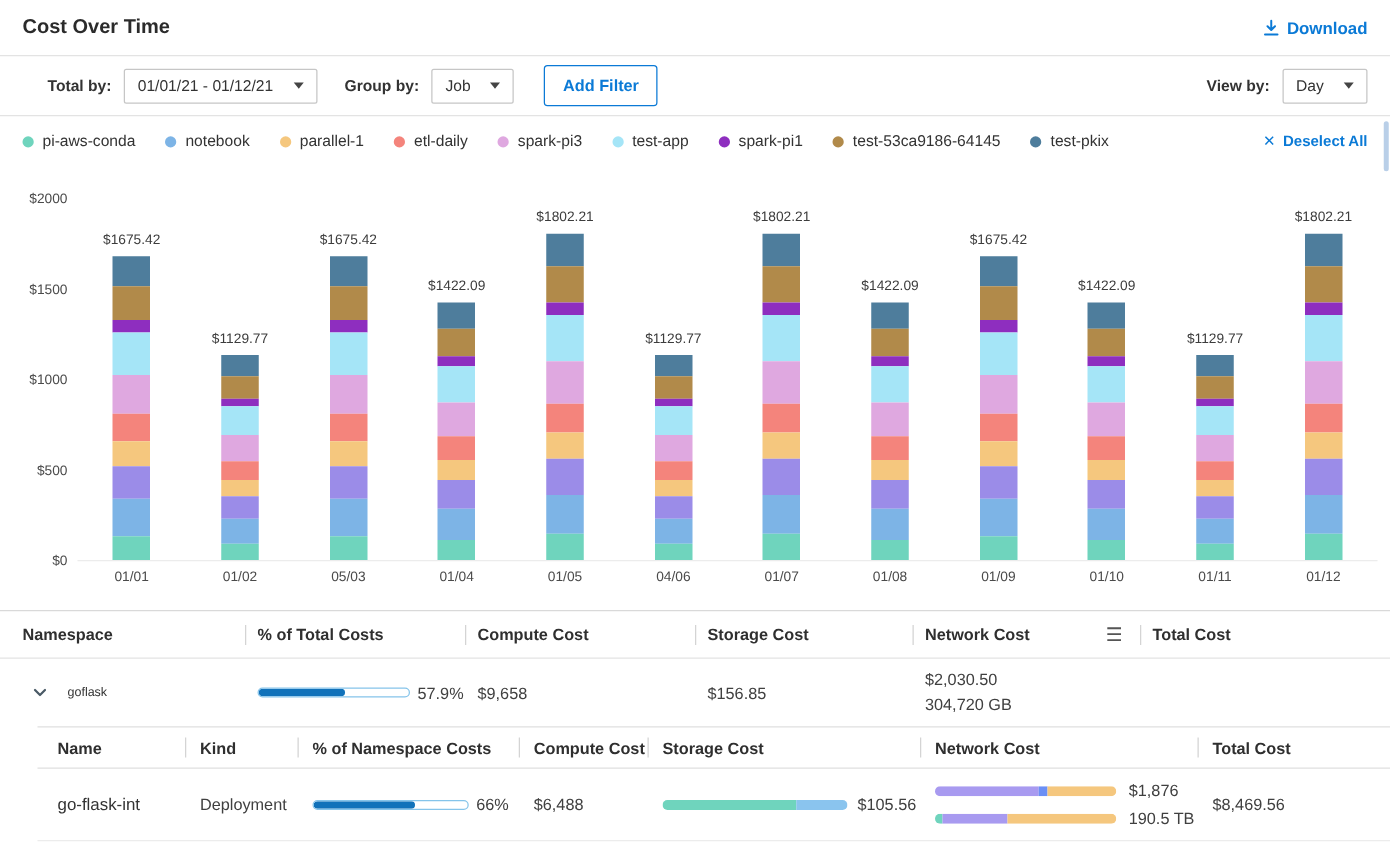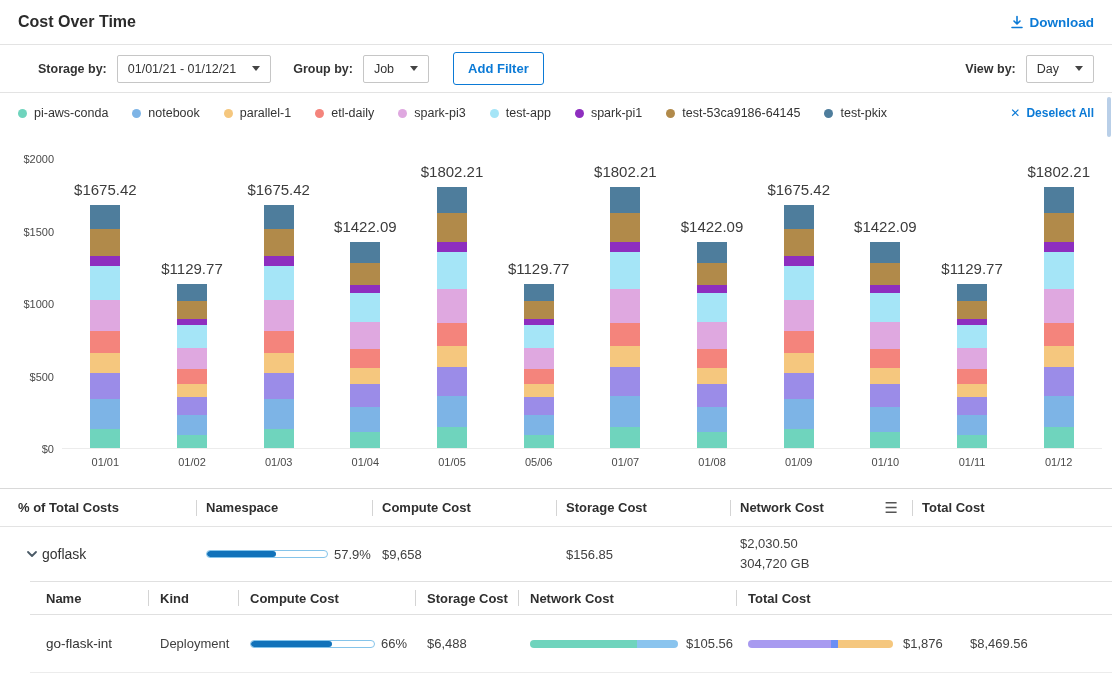--- a/index.html
+++ b/index.html
@@ -39,36 +39,36 @@
   
   .chart-section { padding:28px 10px 0 16px; }
   .chart-wrap { display:flex; }
   .y-axis { width:46px; position:relative; height:290px; flex:none; }
   .ytick { position:absolute; right:8px; font-size:11px; color:#4a4a4a; white-space:nowrap; }
   .plot { flex:1; display:flex; height:290px; border-bottom:1px solid #ececec; }
   .day { flex:1; position:relative; }
   .bar { position:absolute; bottom:0; left:50%; transform:translateX(-50%);
     width:30px; display:flex; flex-direction:column-reverse; }
   .total-label { position:absolute; left:50%; transform:translateX(-50%);
-    white-space:nowrap; font-size:15px; color:#3c3c3c; }
+    white-space:nowrap; font-size:11px; color:#3c3c3c; }
   .x-axis { display:flex; margin-left:46px; margin-top:7px; }
   .xlabel { flex:1; text-align:center; font-size:11px; color:#4a4a4a; }
   
   .table-section { margin-top:20px; border-top:1px solid #d9d9d9; }
   .t-grid { display:grid; grid-template-columns:196px 176px 184px 174px 182px 1fr; align-items:center; }
   .t-header { height:38px; border-bottom:1px solid #e3e3e3; font-weight:bold; font-size:13px; color:#2f2f2f; }
   .t-header > div { position:relative; padding-left:10px; display:flex; align-items:center; height:100%; }
   .t-header > div:first-child { padding-left:18px; }
   .t-header > div:not(:first-child)::before { content:""; position:absolute; left:0; top:50%;
     transform:translateY(-50%); width:1px; height:16px; background:#d4d4d4; }
   .col-flex { justify-content:space-between; padding-right:14px; }
   .menu-icon { font-size:15px; color:#555; cursor:pointer; font-weight:normal; }
   .t-row { height:54px; font-size:13px; color:#404040; }
   .t-row > div { padding-left:10px; display:flex; align-items:center; height:100%; }
-  .ns-cell { padding-left:26px !important; gap:4px; font-size:14px; color:#333; }
+  .ns-cell { padding-left:26px !important; gap:16px; font-size:10px; color:#333; }
   .chev { width:12px; height:12px; flex:none; display:flex; align-items:center; cursor:pointer; }
   .pct-cell { gap:6px; }
   .progress { width:122px; height:8px; border:1px solid #85c4ea; border-radius:5px;
     background:#fff; overflow:hidden; flex:none; }
   .progress > div { height:100%; background:#1172ba; border-radius:5px; }
   .two-line { flex-direction:column; justify-content:center; align-items:flex-start !important; line-height:1.55; }
   
   .subtable { margin-left:30px; }
   .s-grid { display:grid; grid-template-columns:118px 90px 177px 103px 218px 222px 1fr; align-items:center; }
   .s-header { height:34px; border-top:1px solid #e0e0e0; border-bottom:1px solid #e0e0e0;
@@ -97,21 +97,21 @@
     <span style="display:flex;">
       <svg width="14" height="14" viewBox="0 0 14 14">
           <path d="M7 1.5v7M4 6l3 3 3-3M2 12.5h10" stroke="#0b7ad6" stroke-width="1.6" fill="none" stroke-linecap="round" stroke-linejoin="round"></path>
         </svg>
     </span>
     <span>Download</span>
   </div>
 </div>
 
 <div class="toolbar">
-  <span class="tb-label">Storage by:</span>
+  <span class="tb-label">Total by:</span>
   <div class="dropdown">
     <span>01/01/21 - 01/12/21</span>
     <span class="caret"></span>
   </div>
   <span class="tb-label" style="margin-left:12px;">Group by:</span>
   <div class="dropdown">
     <span>Job</span>
     <span class="caret"></span>
   </div>
   <button class="add-filter">Add Filter</button>
@@ -357,37 +357,37 @@
             <div style="height: 28.7448px; background: rgb(177, 138, 74);"></div>
             <div style="height: 26.1319px; background: rgb(78, 125, 156);"></div>
           </div>
           <div class="total-label" style="bottom: 268.322px;">$1802.21</div>
         </div>
       </div>
   </div>
   <div class="x-axis">
       <div class="xlabel">01/01</div>
       <div class="xlabel">01/02</div>
-      <div class="xlabel">01/03</div>
+      <div class="xlabel">05/03</div>
       <div class="xlabel">01/04</div>
       <div class="xlabel">01/05</div>
-      <div class="xlabel">05/06</div>
+      <div class="xlabel">04/06</div>
       <div class="xlabel">01/07</div>
       <div class="xlabel">01/08</div>
       <div class="xlabel">01/09</div>
       <div class="xlabel">01/10</div>
       <div class="xlabel">01/11</div>
       <div class="xlabel">01/12</div>
     </div>
 </div>
 
 <div class="table-section">
   <div class="t-grid t-header">
+    <div>Namespace</div>
     <div>% of Total Costs</div>
-    <div>Namespace</div>
     <div>Compute Cost</div>
     <div>Storage Cost</div>
     <div class="col-flex">
       <span>Network  Cost</span>
       <span class="menu-icon">☰</span>
     </div>
     <div>Total Cost</div>
   </div>
 
   <div class="t-grid t-row">
@@ -410,20 +410,21 @@
     <div class="two-line">
       <div>$2,030.50</div>
       <div>304,720 GB</div>
     </div>
   </div>
 
   <div class="subtable">
     <div class="s-grid s-header">
       <div>Name</div>
       <div>Kind</div>
+      <div>% of Namespace Costs</div>
       <div>Compute Cost</div>
       <div>Storage Cost</div>
       <div>Network Cost</div>
       <div>Total Cost</div>
     </div>
 
     <div class="s-grid s-row">
       <div>go-flask-int</div>
       <div>Deployment</div>
       <div class="pct-cell">
@@ -442,17 +443,25 @@
       </div>
       <div class="net-cell">
         <div class="net-line">
           <div class="mini-bar net-bar">
               <div style="width: 57%; background: rgb(168, 154, 240);"></div>
               <div style="width: 5%; background: rgb(107, 143, 245);"></div>
               <div style="width: 38%; background: rgb(245, 199, 126);"></div>
             </div>
           <span>$1,876</span>
         </div>
+        <div class="net-line">
+          <div class="mini-bar net-bar">
+              <div style="width: 4%; background: rgb(111, 212, 189);"></div>
+              <div style="width: 36%; background: rgb(168, 154, 240);"></div>
+              <div style="width: 60%; background: rgb(245, 199, 126);"></div>
+            </div>
+          <span>190.5 TB</span>
+        </div>
       </div>
       <div>$8,469.56</div>
     </div>
   </div>
 </div>
 
 </body></html>

